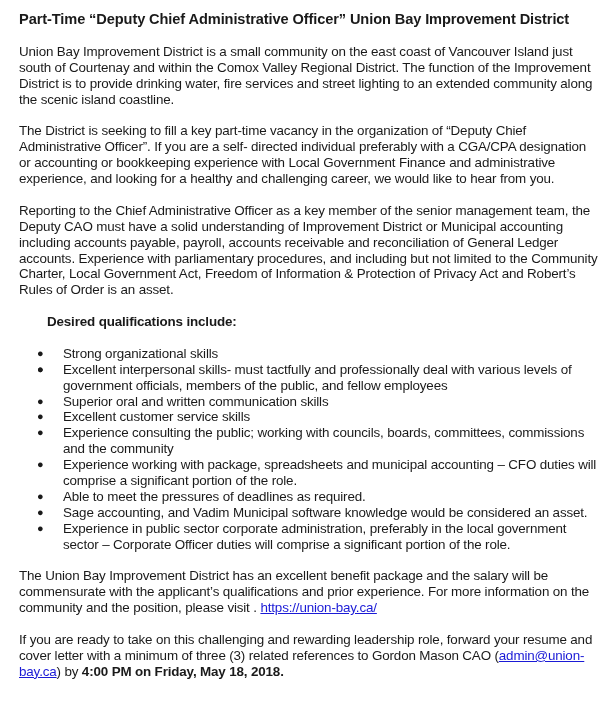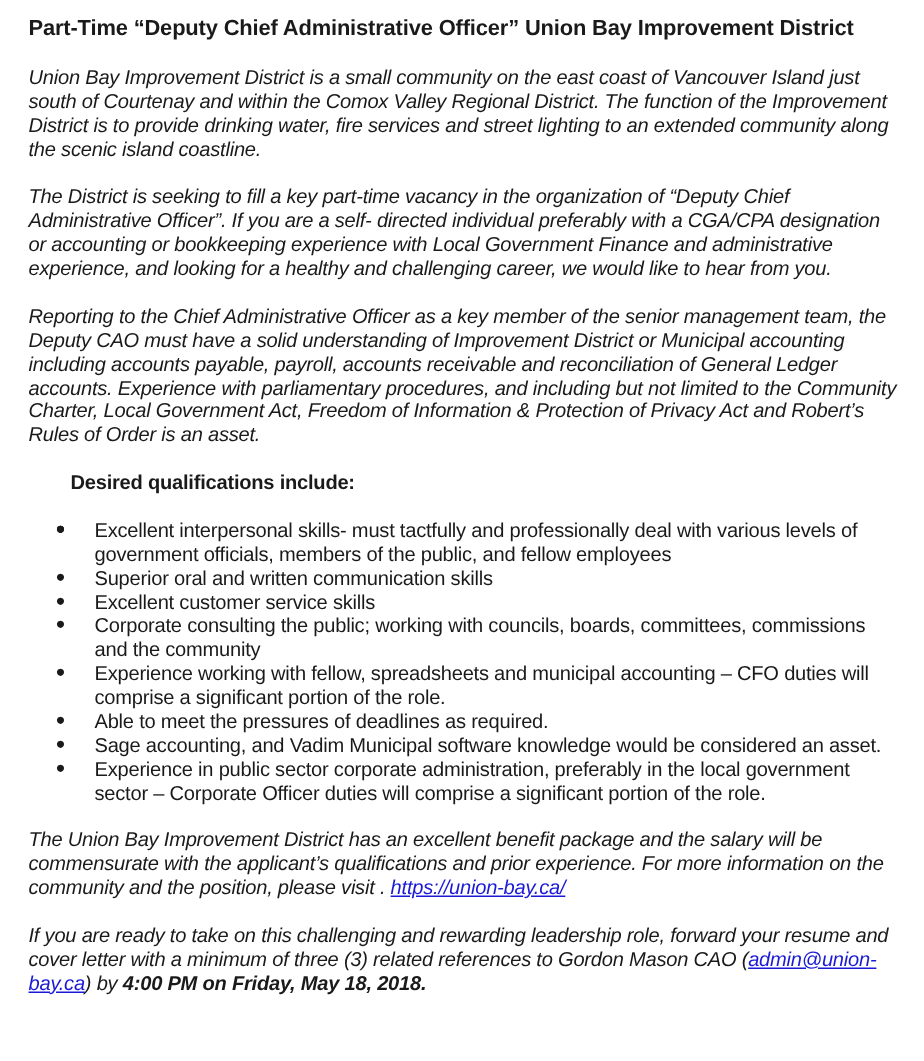--- a/index.html
+++ b/index.html
@@ -23,21 +23,20 @@
     }
     .title {
       font-weight: bold;
       font-size: 14.6px;
       line-height: 18px;
       margin: 0 0 16px 0;
       letter-spacing: -0.1px;
     }
     p {
       margin: 0 0 15.8px 0;
-      font-style: italic;
     }
     .subhead {
       font-weight: bold;
       margin: 0 0 15.8px 0;
       padding-left: 28px;
     }
     ul.quals {
       list-style: none;
       margin: 0 0 15.8px 0;
       padding: 0 0 0 44px;
@@ -67,27 +66,27 @@
 <div class="page">
   <div class="title">Part-Time “Deputy Chief Administrative Officer” Union Bay Improvement District</div>
 
   <p>Union Bay Improvement District is a small community on the east coast of Vancouver Island just south of Courtenay and within the Comox Valley Regional District. The function of the Improvement District is to provide drinking water, fire services and street lighting to an extended community along the scenic island coastline.</p>
   <p>The District is seeking to fill a key part-time vacancy in the organization of “Deputy Chief Administrative Officer”. If you are a self- directed individual preferably with a CGA/CPA designation or accounting or bookkeeping experience with Local Government Finance and administrative experience, and looking for a healthy and challenging career, we would like to hear from you.</p>
   <p>Reporting to the Chief Administrative Officer as a key member of the senior management team, the Deputy CAO must have a solid understanding of Improvement District or Municipal accounting including accounts payable, payroll, accounts receivable and reconciliation of General Ledger accounts. Experience with parliamentary procedures, and including but not limited to the Community Charter, Local Government Act, Freedom of Information &amp; Protection of Privacy Act and Robert’s Rules of Order is an asset.</p>
 
   <div class="subhead">Desired qualifications include:</div>
 
   <ul class="quals">
-    <li><span class="bullet">●</span></li>
+    <li><span class="bullet">●</span><span>Strong organizational skills</span></li>
     <li><span class="bullet">●</span></li>
     <li><span class="bullet">●</span><span>Excellent interpersonal skills- must tactfully and professionally deal with various levels of government officials, members of the public, and fellow employees</span></li>
     <li><span class="bullet">●</span><span>Superior oral and written communication skills</span></li>
     <li><span class="bullet">●</span><span>Excellent customer service skills</span></li>
-    <li><span class="bullet">●</span><span>Corporate consulting the public; working with councils, boards, committees, commissions and the community</span></li>
-    <li><span class="bullet">●</span><span>Experience working with fellow, spreadsheets and municipal accounting – CFO duties will comprise a significant portion of the role.</span></li>
+    <li><span class="bullet">●</span><span>Experience consulting the public; working with councils, boards, committees, commissions and the community</span></li>
+    <li><span class="bullet">●</span><span>Experience working with package, spreadsheets and municipal accounting – CFO duties will comprise a significant portion of the role.</span></li>
     <li><span class="bullet">●</span><span>Able to meet the pressures of deadlines as required.</span></li>
     <li><span class="bullet">●</span><span>Sage accounting, and Vadim Municipal software knowledge would be considered an asset.</span></li>
     <li><span class="bullet">●</span><span>Experience in public sector corporate administration, preferably in the local government sector – Corporate Officer duties will comprise a significant portion of the role.</span></li>
   </ul>
 
   <p><span>The Union Bay Improvement District has an excellent benefit package and the salary will be commensurate with the applicant’s qualifications and prior experience.  For more information on the community and the position, please visit . </span><a class="link">https://union-bay.ca/</a></p>
 
   <p><span>If you are ready to take on this challenging and rewarding leadership role, forward your resume and cover letter with a minimum of three (3) related references to  Gordon Mason CAO (</span><a class="link">admin@union-bay.ca</a><span>) by </span><span class="bold">4:00 PM on Friday, May 18, 2018.</span></p>
 </div>
 

